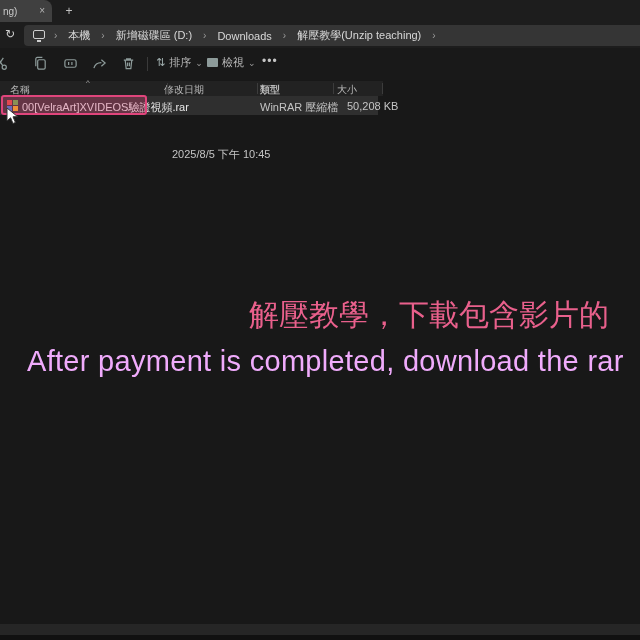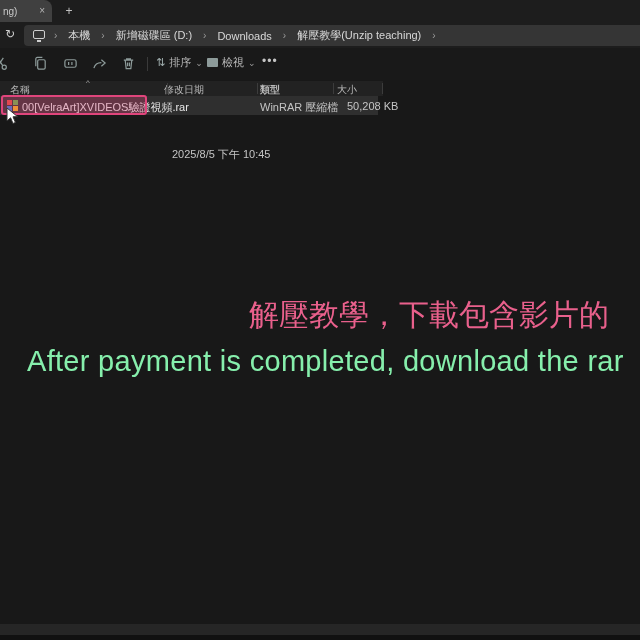--- a/index.html
+++ b/index.html
@@ -55,21 +55,21 @@
               grid-template-columns:5px 5px; grid-template-rows:5px 5px; gap:1px; }
   .file-ico i { display:block; }
   .annot { position:absolute; left:1px; top:95px; width:146px; height:20px;
            border:2px solid #e0457c; background:rgba(224,69,124,0.30); border-radius:3px; z-index:5; }
 
   .cursor { position:absolute; left:6px; top:107px; z-index:9; }
 
   
   .cap-zh { position:absolute; left:249px; top:295px; font-size:30px; color:#e9608c;
             white-space:nowrap; z-index:4; }
-  .cap-en { position:absolute; left:27px; top:345px; font-size:29px; color:#86efac;
+  .cap-en { position:absolute; left:27px; top:345px; font-size:29px; color:#f0abfc;
             white-space:nowrap; z-index:4; letter-spacing:0.3px; }
 
   
   .bstrip { position:absolute; left:0; top:624px; width:640px; height:11px; background:#262626; }
   .bedge  { position:absolute; left:0; top:635px; width:640px; height:5px; background:#111111; }
 </style>
 </head>
 <body>
 
 <div class="stage">

